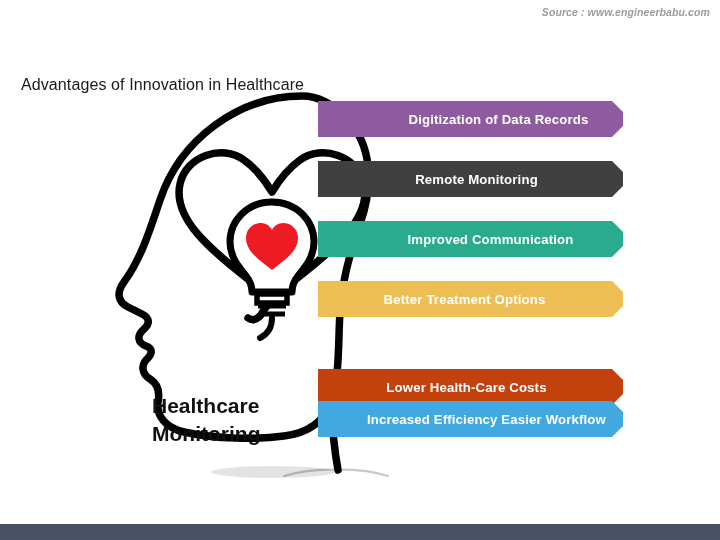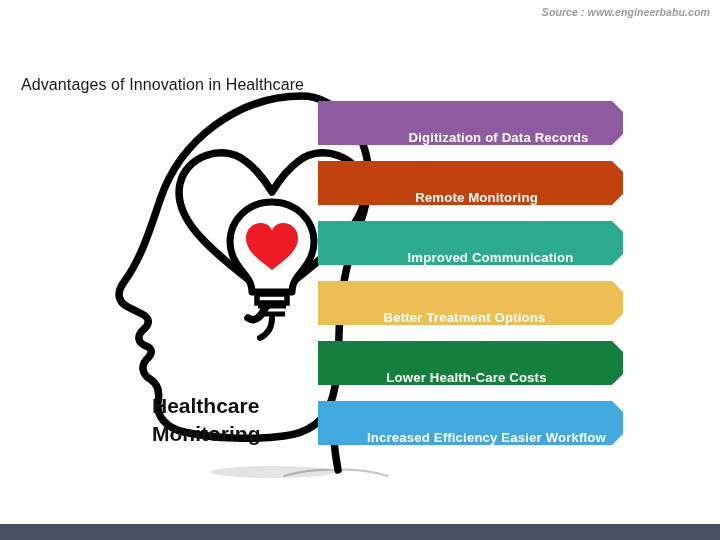--- a/index.html
+++ b/index.html
@@ -56,23 +56,23 @@
     position: absolute;
     left: 318px;
     top: 101px;
     width: 310px;
     height: 360px;
   }
   .banner {
     position: absolute;
     left: 0;
     width: 305px;
-    height: 44px;
+    height: 36px;
     display: flex;
-    align-items: flex-end;
+    align-items: center;
     justify-content: center;
     box-sizing: border-box;
     padding: 0 16px;
     clip-path: polygon(
         0 0,
         calc(100% - 11px) 0,
         100% 11px,
         100% calc(100% - 11px),
         calc(100% - 11px) 100%,
         0 100%);
@@ -207,30 +207,30 @@
 
   <div id="caption">
     <div>Healthcare</div>
     <div>Monitoring</div>
   </div>
 
   <div id="banner-list">
     <div class="banner b0" style="background: rgb(142, 91, 160);">
       <span class="banner-label">Digitization of Data Records</span>
     </div>
-    <div class="banner b1" style="background: #c2410c;">
+    <div class="banner b1" style="background: #404040;">
       <span class="banner-label">Remote Monitoring</span>
     </div>
     <div class="banner b2" style="background: rgb(43, 171, 142);">
       <span class="banner-label">Improved Communication</span>
     </div>
     <div class="banner b3" style="background: rgb(237, 190, 83);">
       <span class="banner-label">Better Treatment Options</span>
     </div>
-    <div class="banner b4" style="background: #15803d;">
+    <div class="banner b4" style="background: #c2410c; margin-top: 28px;">
       <span class="banner-label">Lower Health-Care Costs</span>
     </div>
     <div class="banner b5" style="background: rgb(65, 168, 224);">
       <span class="banner-label">Increased Efficiency Easier Workflow</span>
     </div>
   </div>
 
   <div id="footer-bar" style="background: rgb(72, 81, 100);"></div>
 </div>
 

